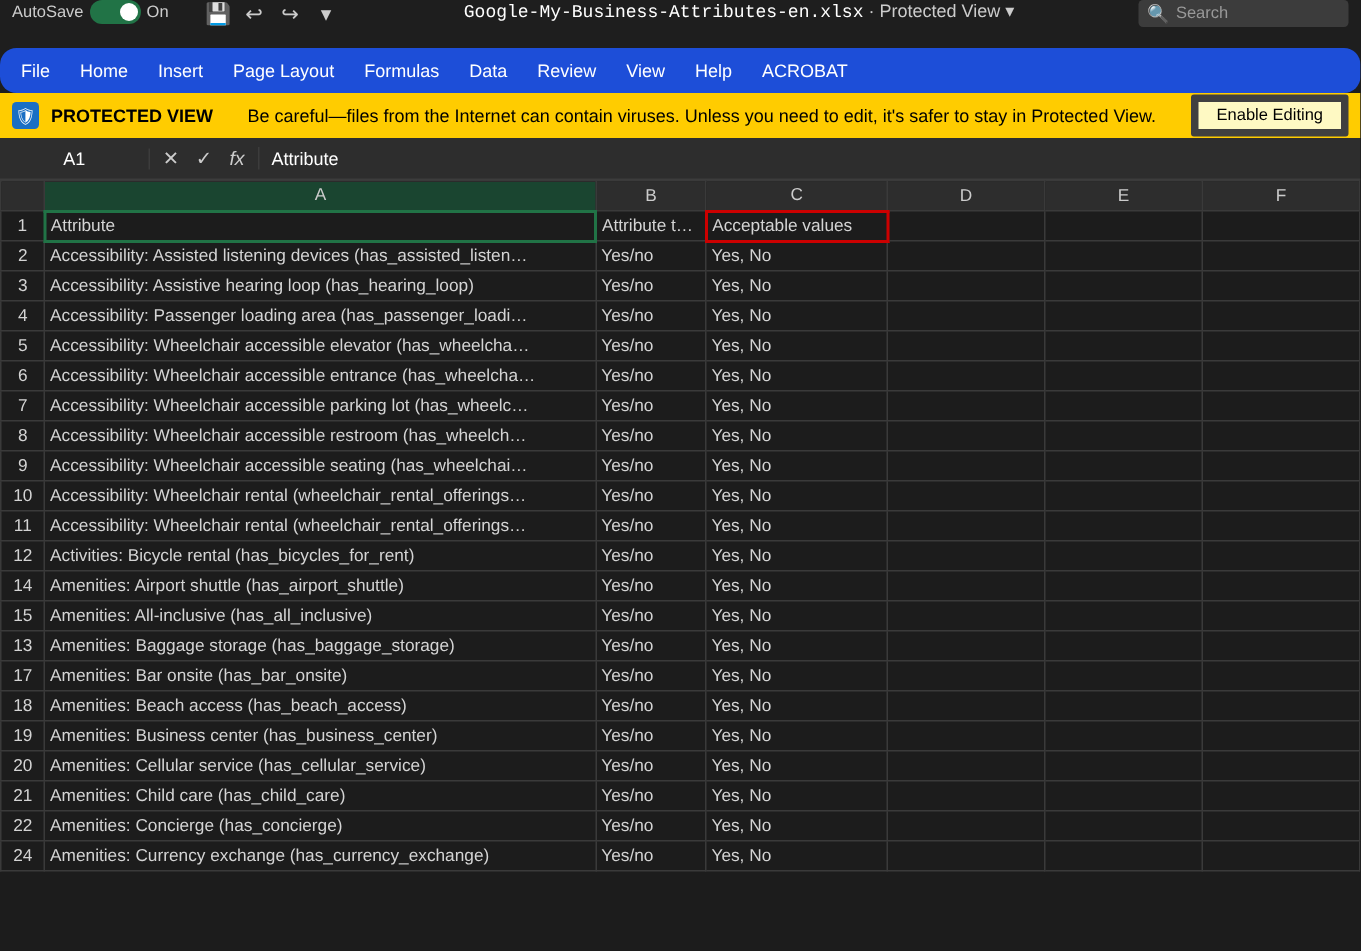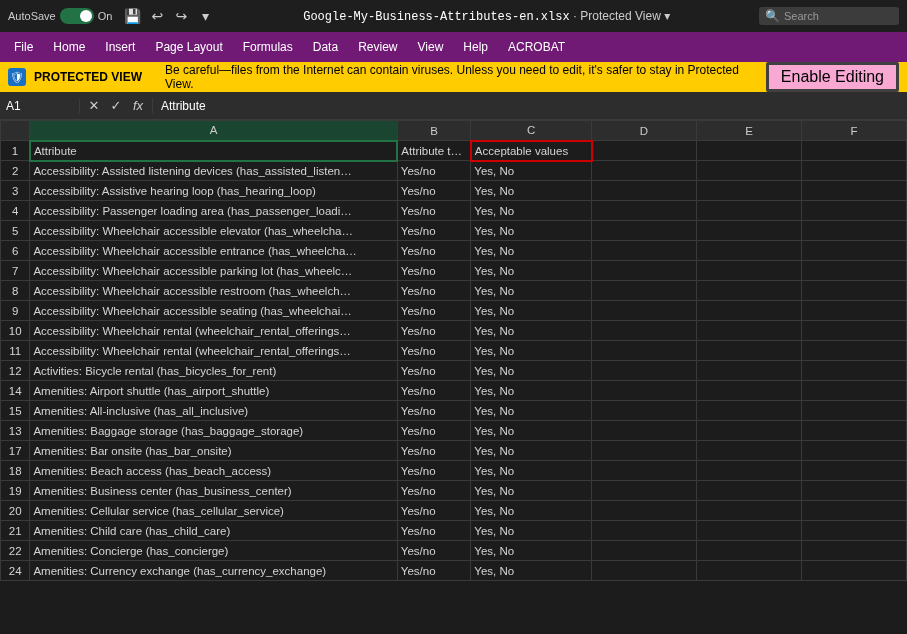--- a/index.html
+++ b/index.html
@@ -3,23 +3,23 @@
   <meta charset="utf-8">
   <style>
     * { margin: 0; padding: 0; box-sizing: border-box; }
     body { background: #1e1e1e; font-family: 'Segoe UI', Arial, sans-serif; width: 907px; height: 634px; overflow: hidden; color: #fff; font-size: 12px; }
 
     
     .title-bar {
       background: #1e1e1e;
       height: 32px;
       display: flex;
-      align-items: center;
+      align-items: flex-start;
       padding: 0 8px;
-      gap: 12px;
+      gap: 24px;
     }
     .autosave-area {
       display: flex;
       align-items: center;
       gap: 4px;
       font-size: 11px;
       color: #ccc;
     }
     .autosave-toggle {
       background: #217346;
@@ -75,25 +75,26 @@
       border: none;
       outline: none;
       color: #ccc;
       font-size: 11px;
       width: 100%;
     }
     .search-box input::placeholder { color: #999; }
 
     
     .menu-bar {
-      background: #701a75;
+      background: #1d4ed8;
       height: 30px;
       display: flex;
       align-items: center;
       padding: 0 4px;
+      border-radius: 11px;
     }
     .menu-item {
       padding: 4px 10px;
       cursor: pointer;
       font-size: 12px;
       color: #fff;
       border-radius: 2px;
     }
 
     
@@ -123,40 +124,41 @@
       color: #000;
       flex-shrink: 0;
     }
     .protected-msg {
       font-size: 12px;
       color: #000;
       flex: 1;
       margin-left: 15px;
     }
     .enable-editing-btn {
-      background: #f9a8d4;
-      border: 3px solid #404040;
+      background: #fef9c3;
+      border: 5px solid #404040;
       padding: 3px 12px;
-      font-size: 16px;
+      font-size: 11px;
       color: #000;
       cursor: pointer;
       border-radius: 2px;
       white-space: nowrap;
     }
 
     
     .formula-bar {
       background: #2d2d2d;
       height: 28px;
       display: flex;
       align-items: center;
       border-bottom: 1px solid #3c3c3c;
     }
     .cell-ref {
-      width: 80px;
+      width: 100px;
+      text-align: center;
       font-size: 12px;
       color: #fff;
       border-right: 1px solid #3c3c3c;
       padding: 0 6px;
     }
     .formula-icons {
       display: flex;
       align-items: center;
       gap: 6px;
       padding: 0 6px;

